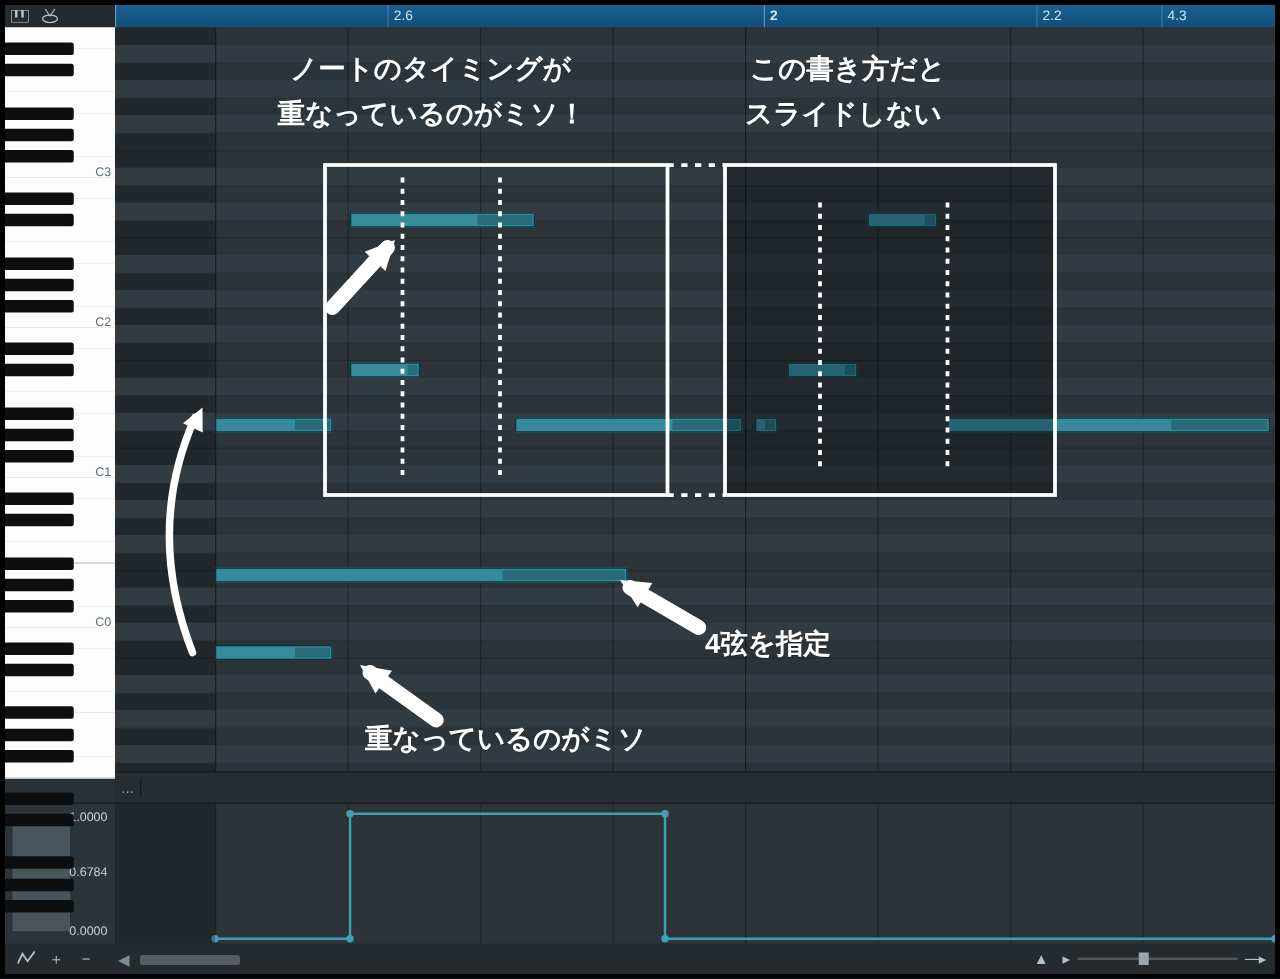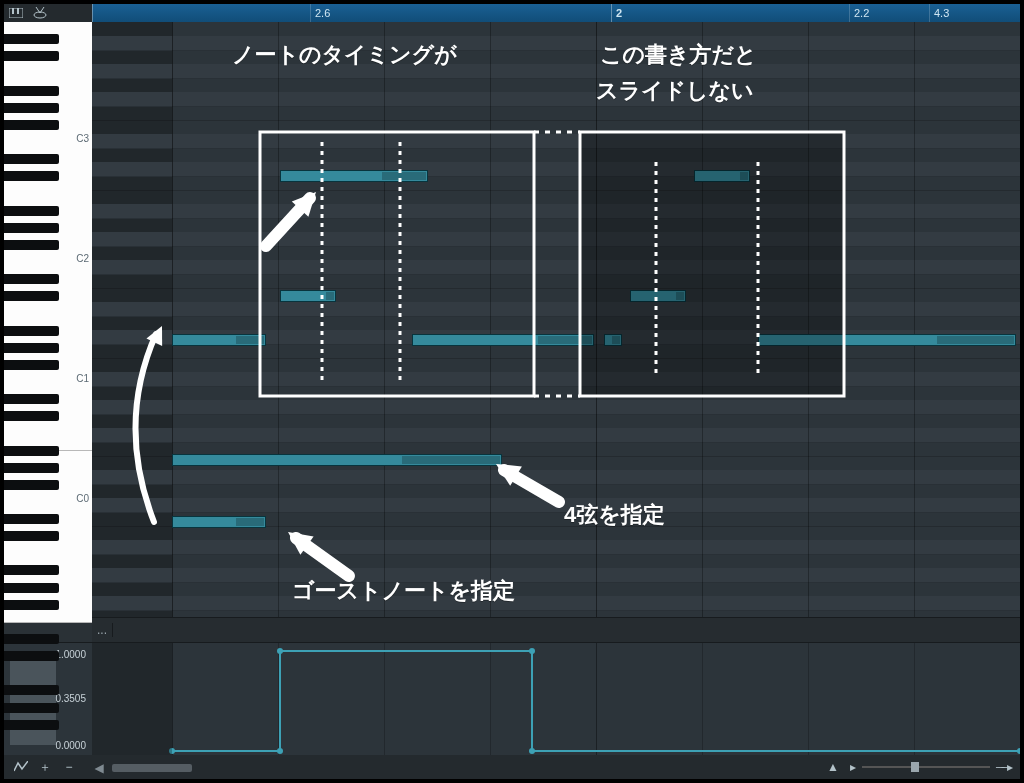--- a/index.html
+++ b/index.html
@@ -243,21 +243,21 @@
           <line x1="3" y1="0" x2="7" y2="6" stroke="#b3c2c9"></line>
           <line x1="11" y1="0" x2="7" y2="6" stroke="#b3c2c9"></line>
         </svg>
     </div>
   </div>
 
   <div class="ruler" id="ruler" style="left: 88px; right: 0px;">
       <div class="ruler-tick main" style="left: 0px;"></div>
       <div class="ruler-tick" style="left: 218px;">2.6</div>
       <div class="ruler-tick main" style="left: 519px;">2</div>
-      <div class="ruler-tick" style="left: 737px; margin-left: 20px;">2.2</div>
+      <div class="ruler-tick" style="left: 737px;">2.2</div>
       <div class="ruler-tick" style="left: 837px;">4.3</div>
     </div>
 
   <div class="piano" id="piano">
       <div class="white-key" style="top: 0px; height: 17.14px;"></div>
       <div class="white-key" style="top: 17.14px; height: 17.14px;"></div>
       <div class="white-key" style="top: 34.28px; height: 17.14px;"></div>
       <div class="white-key" style="top: 51.42px; height: 17.14px;"></div>
       <div class="white-key" style="top: 68.56px; height: 17.14px;"></div>
       <div class="white-key" style="top: 85.7px; height: 17.14px;"></div>
@@ -411,21 +411,21 @@
       </div>
     </div>
 
   <div class="lane-select">
     <div class="more">...</div>
   </div>
 
   <div class="auto-scale">
     <div class="auto-scale-bg"></div>
     <span style="top:6px">1.0000</span>
-    <span style="top:50px">0.3505</span>
+    <span style="top:50px">0.6784</span>
     <span style="bottom:4px">0.0000</span>
   </div>
 
   <div class="auto-pane" id="auto-pane">
     <div class="vline" style="left: 822px;"></div>
       <div class="vline" style="left: 716px;"></div>
       <div class="vline" style="left: 610px;"></div>
       <div class="vline beat" style="left: 504px;"></div>
       <div class="vline" style="left: 398px;"></div>
       <div class="vline" style="left: 292px;"></div>
@@ -482,17 +482,18 @@
       <polygon points="312,188 304.39212986536495,212.86202550104332 287.79577848419024,197.49503348143708" fill="#fff"></polygon>
       <path d="M 150 518 Q 112 420 152 330" stroke="#fff" stroke-width="6" fill="none" stroke-linecap="round"></path>
       <polygon points="158,322 158.1525140622767,341.999418478066 142.42872159064243,334.5513062546603" fill="#fff"></polygon>
       <line x1="555" y1="498" x2="500" y2="466" stroke="#fff" stroke-width="12" stroke-linecap="round"></line>
       <polygon points="492,460 517.8882456354792,462.408056875801 506.20609579732496,481.7758316074777" fill="#fff"></polygon>
       <line x1="345" y1="572" x2="292" y2="534" stroke="#fff" stroke-width="12" stroke-linecap="round"></line>
       <polygon points="284,528 309.60340482537407,532.5238989100126 296.37163990847444,550.8679366357143" fill="#fff"></polygon>
     </svg>
 
   <div class="anno-text" style="left:228px; top:36px">ノートのタイミングが</div>
+  <div class="anno-text" style="left:218px; top:72px">重なっているのがミソ！</div>
   <div class="anno-text" style="left:596px; top:36px">この書き方だと</div>
   <div class="anno-text" style="left:592px; top:72px">スライドしない</div>
   <div class="anno-text" style="left:560px; top:496px">4弦を指定</div>
-  <div class="anno-text" style="left:288px; top:572px">ゴーストノートを指定</div>
+  <div class="anno-text" style="left:288px; top:572px">重なっているのがミソ</div>
 </div>
 
 </body></html>

